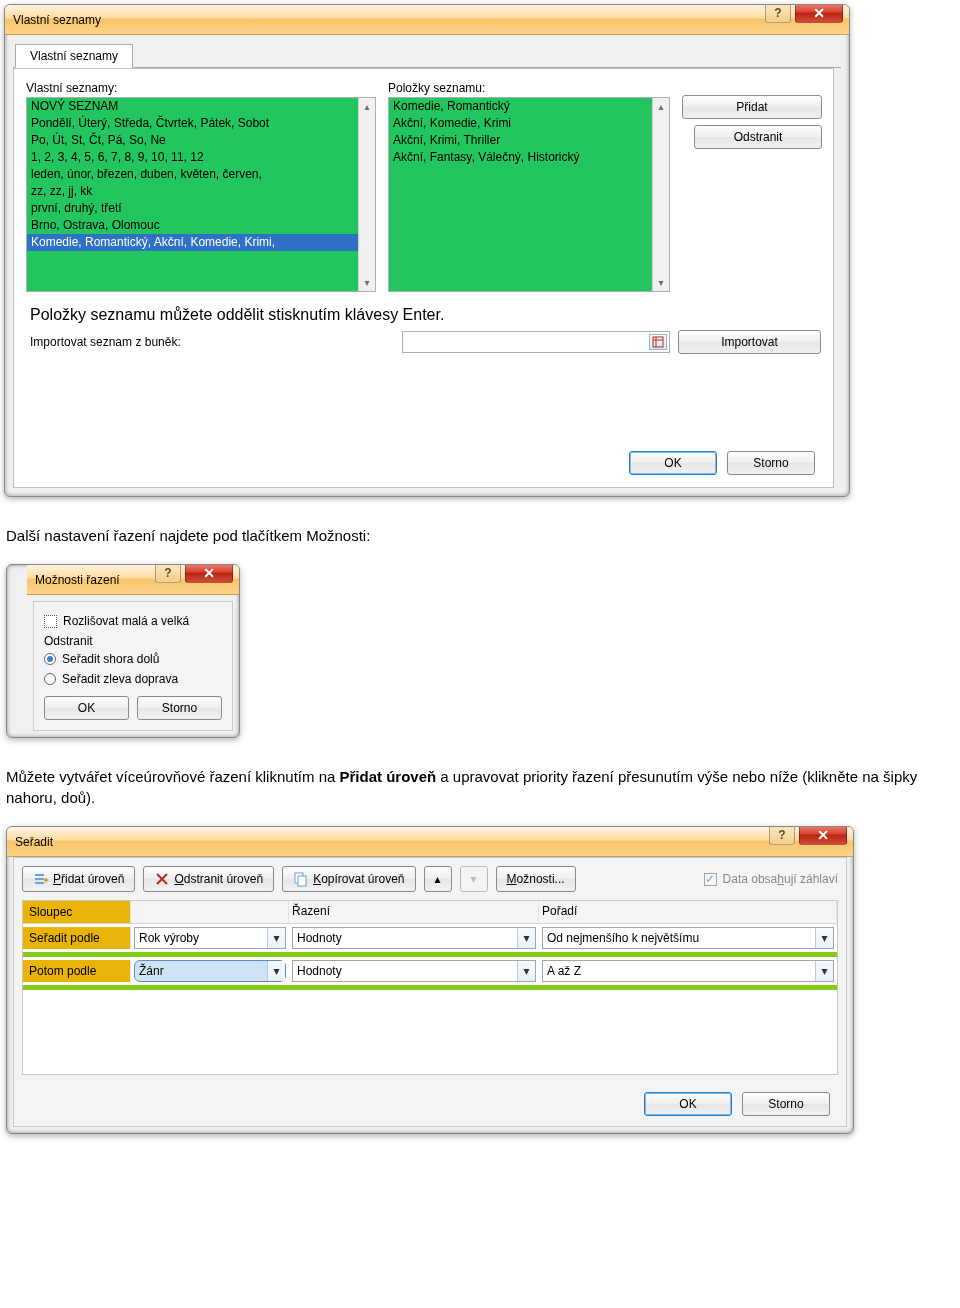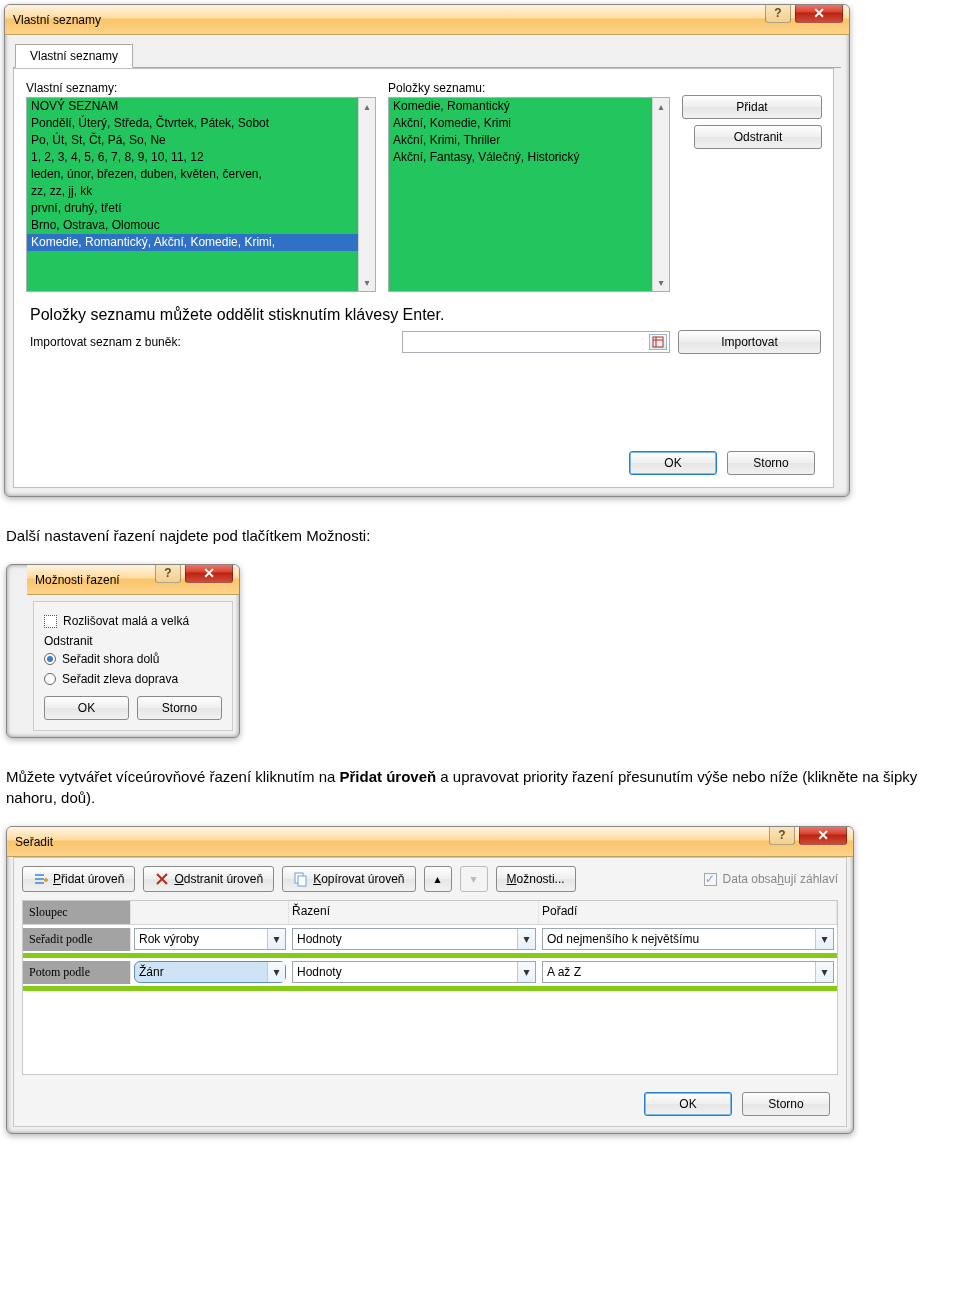--- a/index.html
+++ b/index.html
@@ -206,21 +206,21 @@
     width:13px; height:13px; border:1px solid #a5a5a5; background:#f6f6f6;
     display:flex; align-items:center; justify-content:center; color:#7aa7d3;
   }
   #dlg3 .grid {
     margin-top: 8px; border:1px solid #c8c8c8; background:#fff;
     height: 175px; overflow:hidden;
   }
   #dlg3 .grid .hdr, #dlg3 .grid .row { display:flex; }
   #dlg3 .grid .hdr { background:#f4f4f4; border-bottom:1px solid #d4d4d4; }
   #dlg3 .grid .c { padding:4px 6px; font-size:12px; }
-  #dlg3 .c.cA{ flex:0 0 108px; background:#a3a3a3; border-right:1px solid #e3e3e3;font-family:Liberation Serif, serif;}
+  #dlg3 .c.cA{ flex:0 0 108px; background:#eab308; border-right:1px solid #e3e3e3;}
   #dlg3 .c.cB{ flex:0 0 158px; padding:3px;text-align:center;}
   #dlg3 .c.cC{ flex:0 0 250px; padding:3px;}
   #dlg3 .c.cD{ flex:1; padding:3px;}
   #dlg3 .grid .hdr .c { border-right:1px solid #e3e3e3; }
   #dlg3 .grid .row { border-bottom:5px solid #84cc16; align-items:center;}
   .combo {
     position:relative; border:1px solid #9aa6b2; background:#fff; height:22px;
     display:flex; align-items:center; padding:0 4px; font-size:12px;
   }
   .combo.active { background:#cfe3f7; border-color:#5e8bc2;border-radius:6px;}

